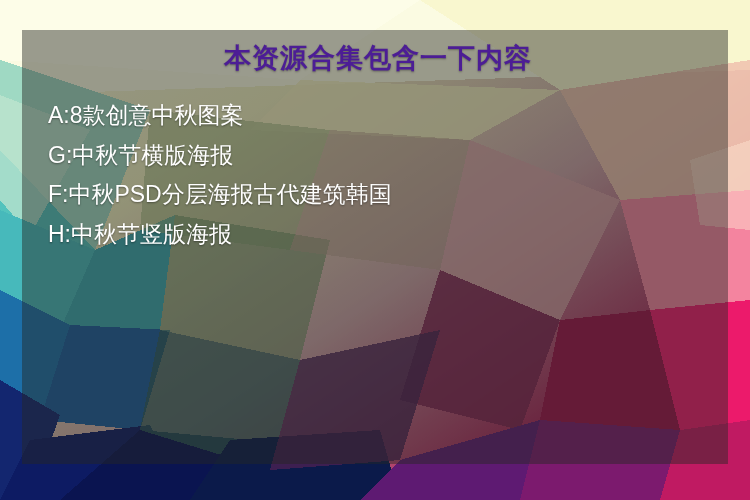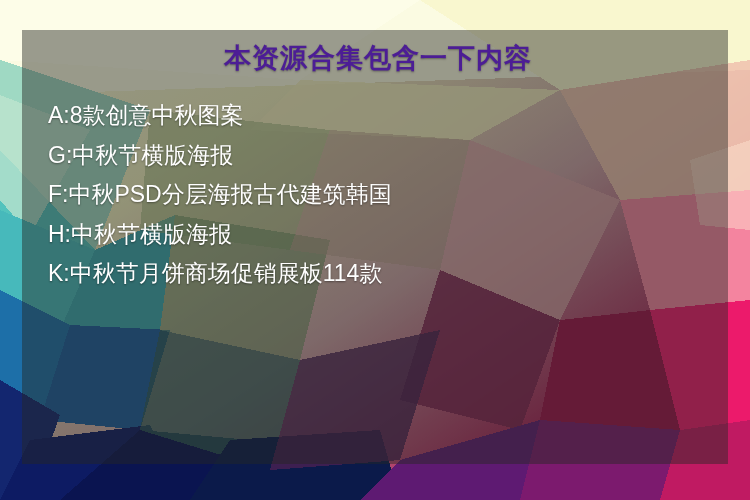--- a/index.html
+++ b/index.html
@@ -120,18 +120,17 @@
   </svg>
 
   <div id="panel">
 
     <div id="panel-title">本资源合集包含一下内容</div>
 
     <ul id="item-list">
       <li class="item-row">A:8款创意中秋图案</li>
       <li class="item-row">G:中秋节横版海报</li>
       <li class="item-row">F:中秋PSD分层海报古代建筑韩国</li>
-      <li class="item-row">H:中秋节横版海报</li>
-      <li class="item-row">K:中秋节月饼商场促销展板114款</li>
+      <li class="item-row">H:中秋节竖版海报</li>
     </ul>
 
   </div>
 </div>
 
 </body></html>

